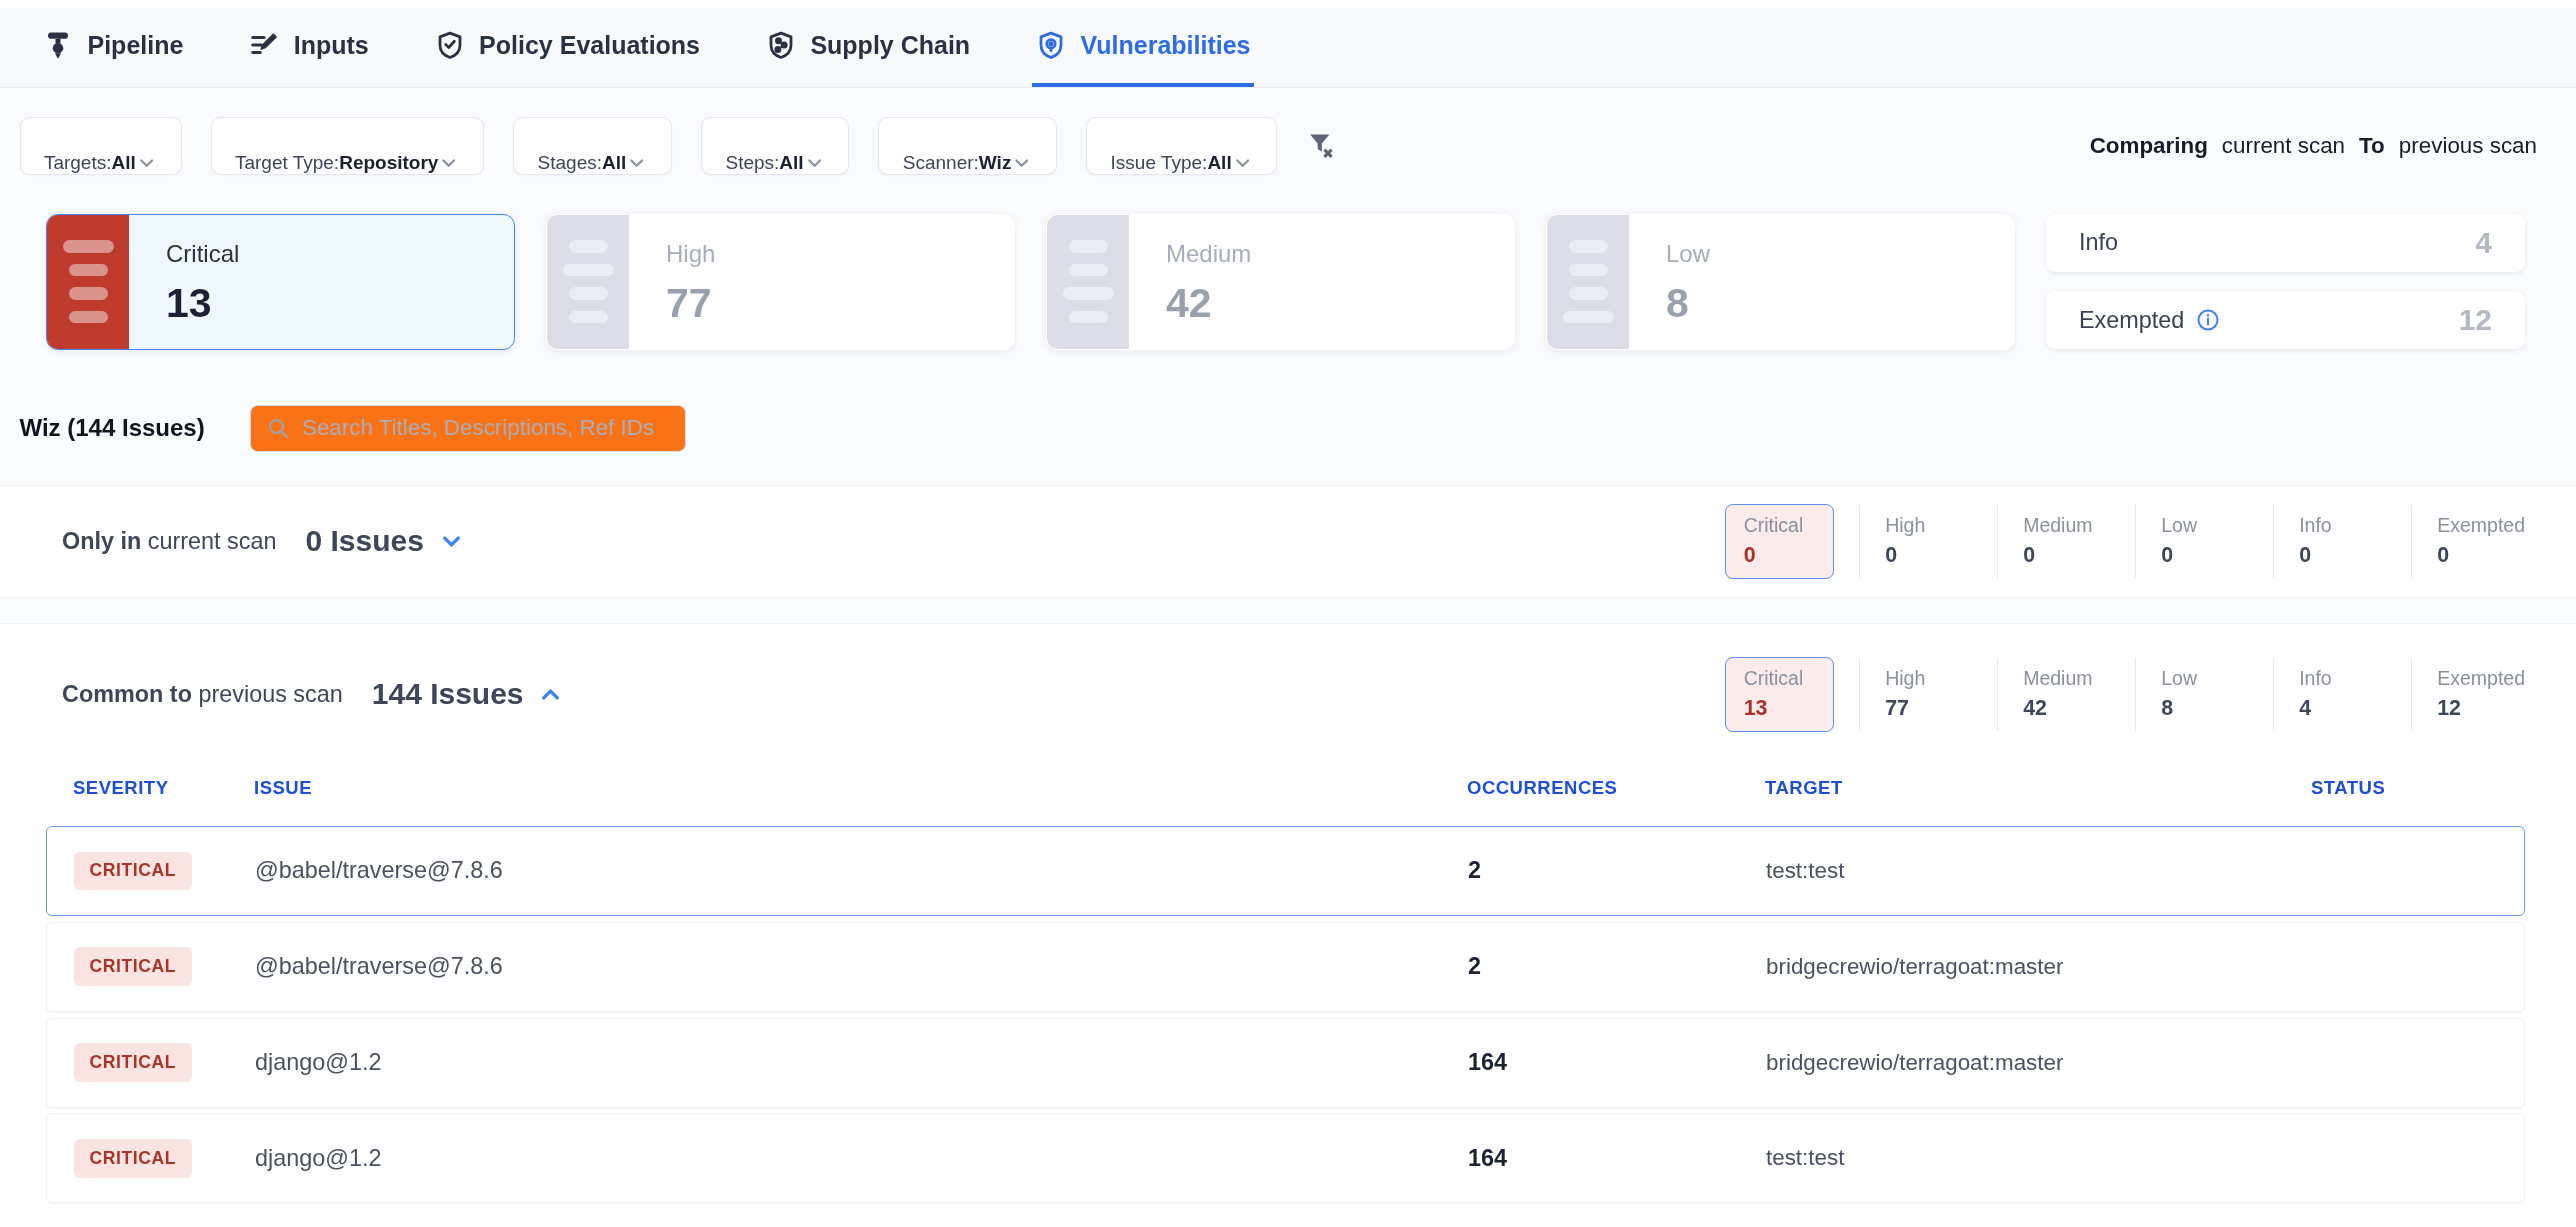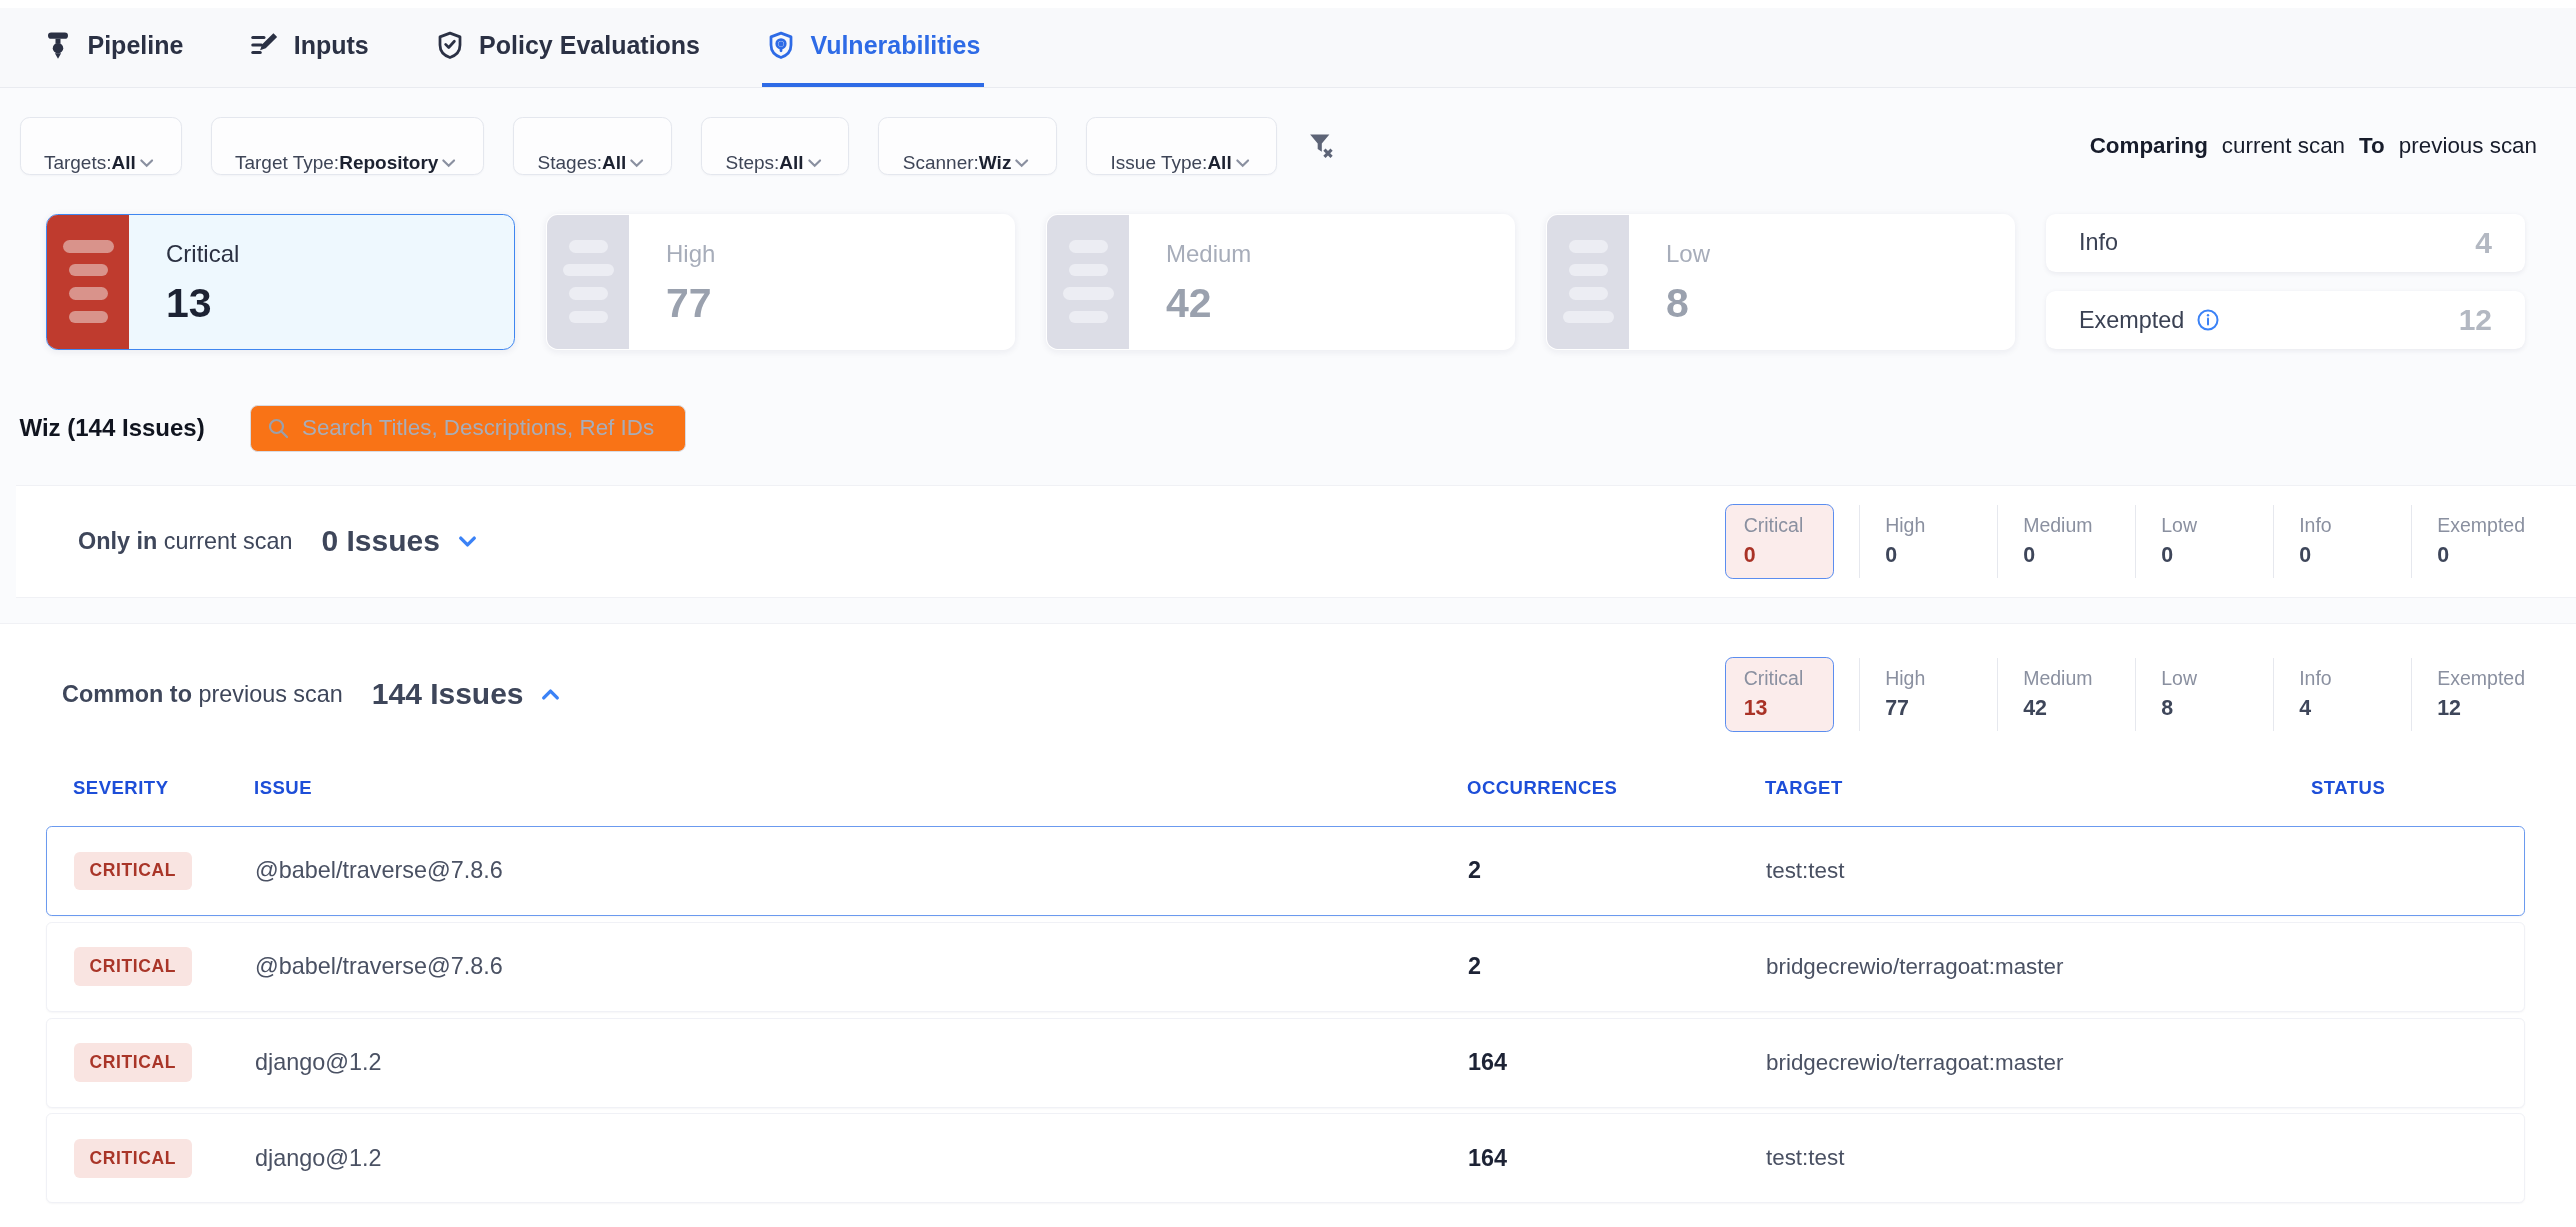--- a/index.html
+++ b/index.html
@@ -91,21 +91,21 @@
   }
   .search-box svg { width:24px; height:24px; color:#9aa0ac; flex:0 0 auto; }
   .search-box input {
     flex:1; border:none; outline:none; background:transparent;
     font-family:"Liberation Sans", sans-serif; font-size:22.4px; color:#2b3144;
   }
   .search-box input::placeholder { color:#a8adb9; }
 
   
   .panel { background:#ffffff; border-top:1px solid #f0f1f5; border-bottom:1px solid #f0f1f5; }
-  .panel.only { margin-top:33px; height:113px; display:flex; align-items:center;margin-left:16px; }
+  .panel.only { margin-top:33px; height:113px; display:flex; align-items:center; }
   .panel.common { margin-top:25px; flex:1; padding-top:33px; }
   .section-row {
     width:100%; padding:0 51px 0 62px;
     display:flex; align-items:center; justify-content:space-between;
   }
   .scan-phrase { font-size:23.4px; color:#3e465a; }
   .scan-phrase b { font-weight:700; }
   .issues-toggle { display:flex; align-items:center; gap:13.6px; margin-left:29px; cursor:pointer; }
   .issues-count { font-size:30px; font-weight:700; color:#3e465a; }
   .issues-toggle svg { width:27px; height:27px; color:#3b82f6; }
@@ -177,20 +177,32 @@
     <span>Inputs</span>
   </div>
   <div class="tab">
     <span style="display:flex">
       <svg viewBox="0 0 24 24" fill="none" stroke="currentColor" stroke-width="2.2" stroke-linecap="round" stroke-linejoin="round">
           <path d="M12 2.5 L20 5.5 V12 C20 17 16.5 20.5 12 22 C7.5 20.5 4 17 4 12 V5.5 Z"></path>
           <path d="M8.5 11.5 l2.5 2.5 4.5 -5"></path>
         </svg>
     </span>
     <span>Policy Evaluations</span>
+  </div>
+  <div class="tab">
+    <span style="display:flex">
+      <svg viewBox="0 0 24 24" fill="none" stroke="currentColor" stroke-width="2.2" stroke-linecap="round" stroke-linejoin="round">
+          <path d="M12 2.5 L20 5.5 V12 C20 17 16.5 20.5 12 22 C7.5 20.5 4 17 4 12 V5.5 Z"></path>
+          <circle cx="10" cy="8.5" r="1.7" fill="currentColor"></circle>
+          <circle cx="14.5" cy="12" r="1.7" fill="currentColor"></circle>
+          <circle cx="9.5" cy="15.5" r="1.7" fill="currentColor"></circle>
+          <path d="M11.2 9.6 l2 1.4 M13 13.2 l-2.2 1.5" stroke-width="1.6"></path>
+        </svg>
+    </span>
+    <span>Supply Chain</span>
   </div>
   <div class="tab active">
     <span style="display:flex">
       <svg viewBox="0 0 24 24" fill="none" stroke="currentColor" stroke-width="2.2" stroke-linecap="round" stroke-linejoin="round">
           <path d="M12 2.5 L20 5.5 V12 C20 17 16.5 20.5 12 22 C7.5 20.5 4 17 4 12 V5.5 Z"></path>
           <circle cx="12" cy="11" r="3.4"></circle>
           <circle cx="12" cy="11" r="1" fill="currentColor"></circle>
           <path d="M12 14.4 v2.2"></path>
         </svg>
     </span>

